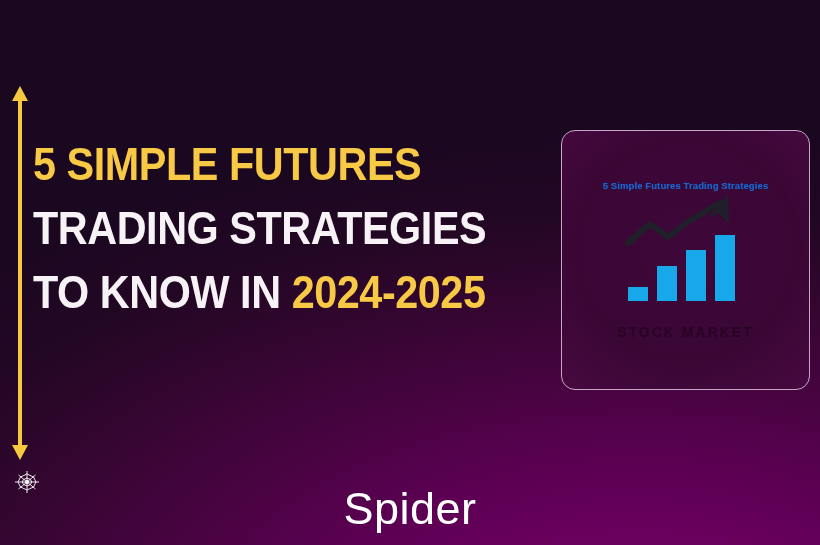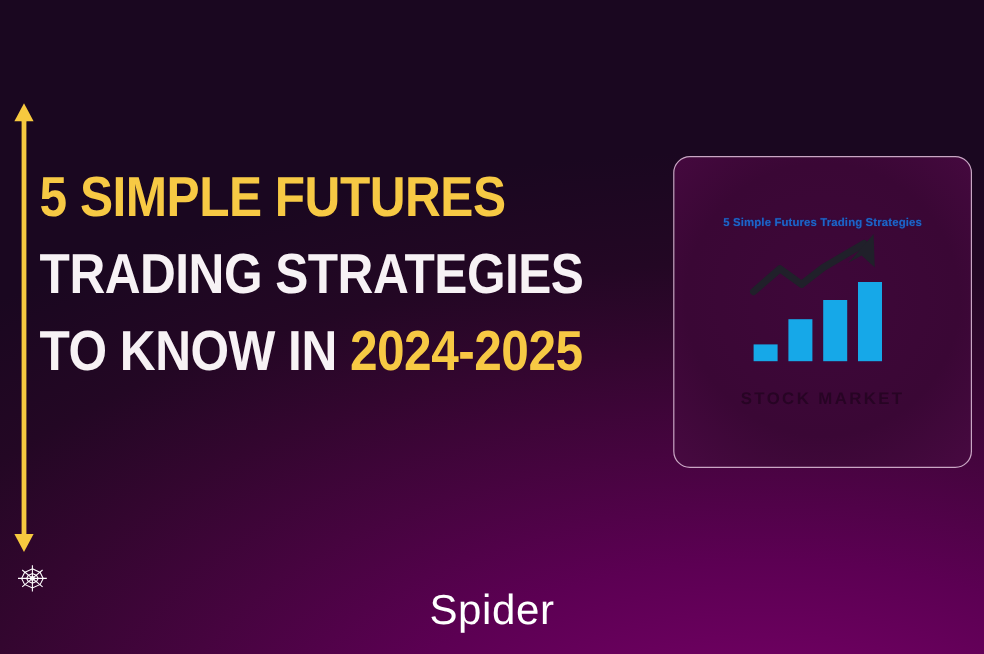--- a/index.html
+++ b/index.html
@@ -130,21 +130,21 @@
   }
   #brand-web {
     display: block;
     margin: 0 auto -10px 14px;
     width: 26px;
     height: 24px;
   }
   #brand-name {
     display: inline-block;
     color: #ffffff;
-    font-size: 35px;
+    font-size: 45px;
     font-weight: 400;
     letter-spacing: 0.5px;
     line-height: 50px;
   }
 </style>
 </head>
 <body>
 
 <div id="stage">
 

